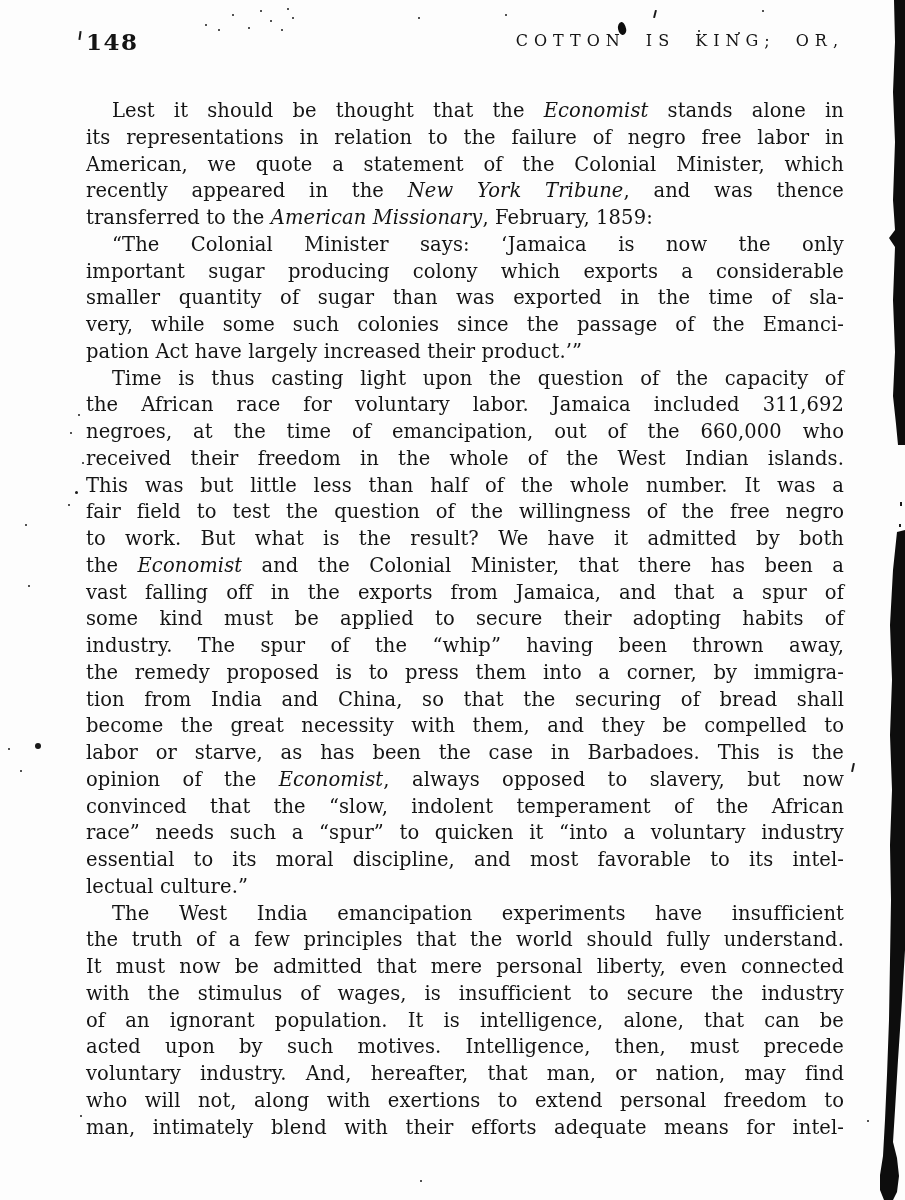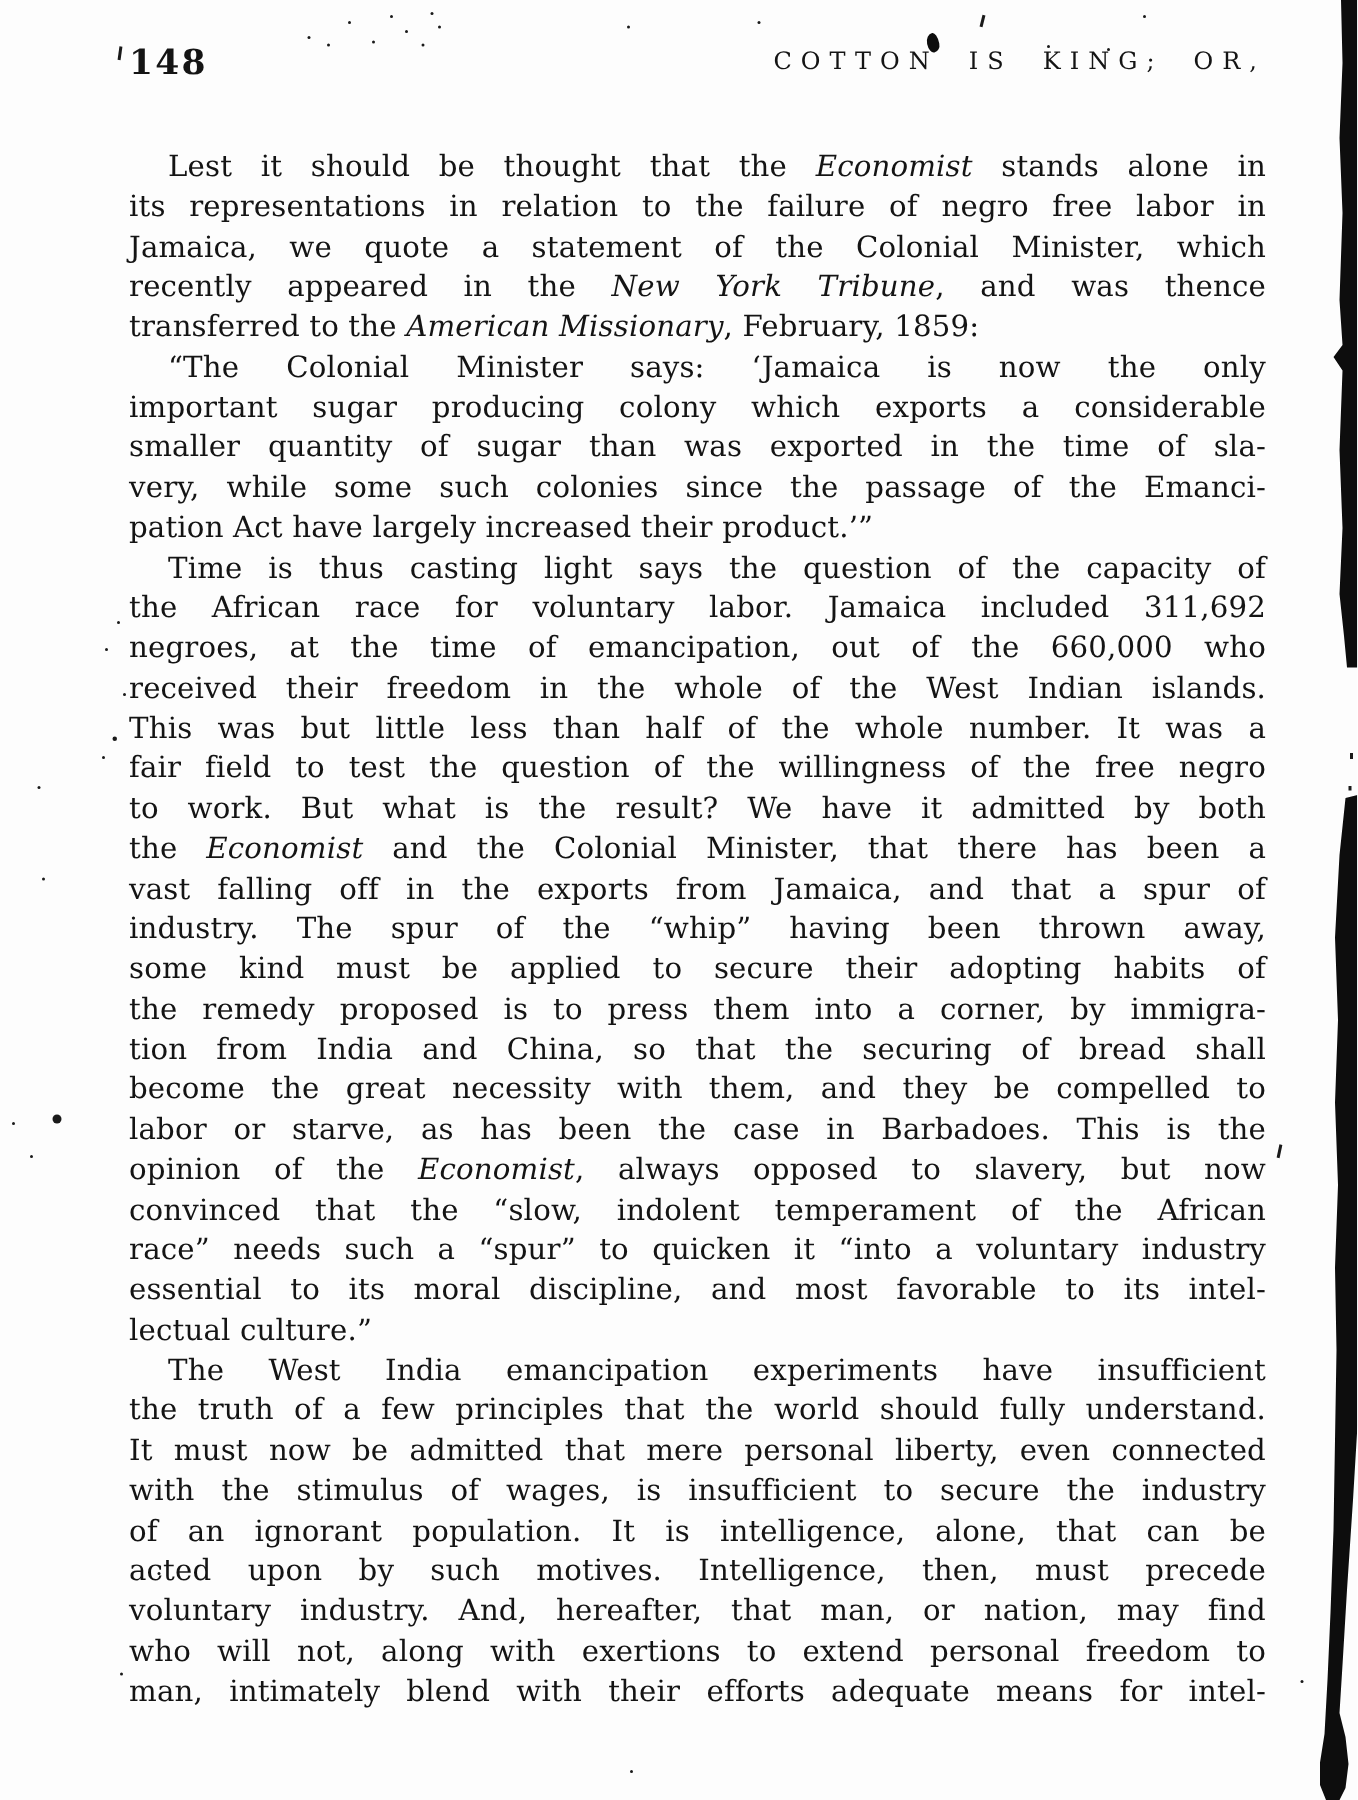--- a/index.html
+++ b/index.html
@@ -87,43 +87,43 @@
 
 <div class="page">
 
   <div class="page-number">148</div>
   <div class="running-title">COTTON IS KING; OR,</div>
 
   <div class="body-text">
     <div class="paragraph">
         <div class="line first">Lest it should be thought that the <i>Economist</i> stands alone in</div>
         <div class="line">its representations in relation to the failure of negro free labor in</div>
-        <div class="line">Jamaica, we quote a statement of the Colonial Minister, which</div>
+        <div class="line">American, we quote a statement of the Colonial Minister, which</div>
         <div class="line">recently appeared in the <i>New York Tribune</i>, and was thence</div>
         <div class="line last">transferred to the <i>American Missionary</i>, February, 1859:</div>
       </div>
     <div class="paragraph">
         <div class="line first">“The Colonial Minister says: ‘Jamaica is now the only</div>
         <div class="line">important sugar producing colony which exports a considerable</div>
         <div class="line">smaller quantity of sugar than was exported in the time of sla-</div>
         <div class="line">very, while some such colonies since the passage of the Emanci-</div>
         <div class="line last">pation Act have largely increased their product.’”</div>
       </div>
     <div class="paragraph">
-        <div class="line first">Time is thus casting light says the question of the capacity of</div>
+        <div class="line first">Time is thus casting light upon the question of the capacity of</div>
         <div class="line">the African race for voluntary labor. Jamaica included 311,692</div>
         <div class="line">negroes, at the time of emancipation, out of the 660,000 who</div>
         <div class="line">received their freedom in the whole of the West Indian islands.</div>
         <div class="line">This was but little less than half of the whole number. It was a</div>
         <div class="line">fair field to test the question of the willingness of the free negro</div>
         <div class="line">to work. But what is the result? We have it admitted by both</div>
         <div class="line">the <i>Economist</i> and the Colonial Minister, that there has been a</div>
         <div class="line">vast falling off in the exports from Jamaica, and that a spur of</div>
+        <div class="line">some kind must be applied to secure their adopting habits of</div>
         <div class="line">industry. The spur of the “whip” having been thrown away,</div>
-        <div class="line">some kind must be applied to secure their adopting habits of</div>
         <div class="line">the remedy proposed is to press them into a corner, by immigra-</div>
         <div class="line">tion from India and China, so that the securing of bread shall</div>
         <div class="line">become the great necessity with them, and they be compelled to</div>
         <div class="line">labor or starve, as has been the case in Barbadoes. This is the</div>
         <div class="line">opinion of the <i>Economist</i>, always opposed to slavery, but now</div>
         <div class="line">convinced that the “slow, indolent temperament of the African</div>
         <div class="line">race” needs such a “spur” to quicken it “into a voluntary industry</div>
         <div class="line">essential to its moral discipline, and most favorable to its intel-</div>
         <div class="line last">lectual culture.”</div>
       </div>

